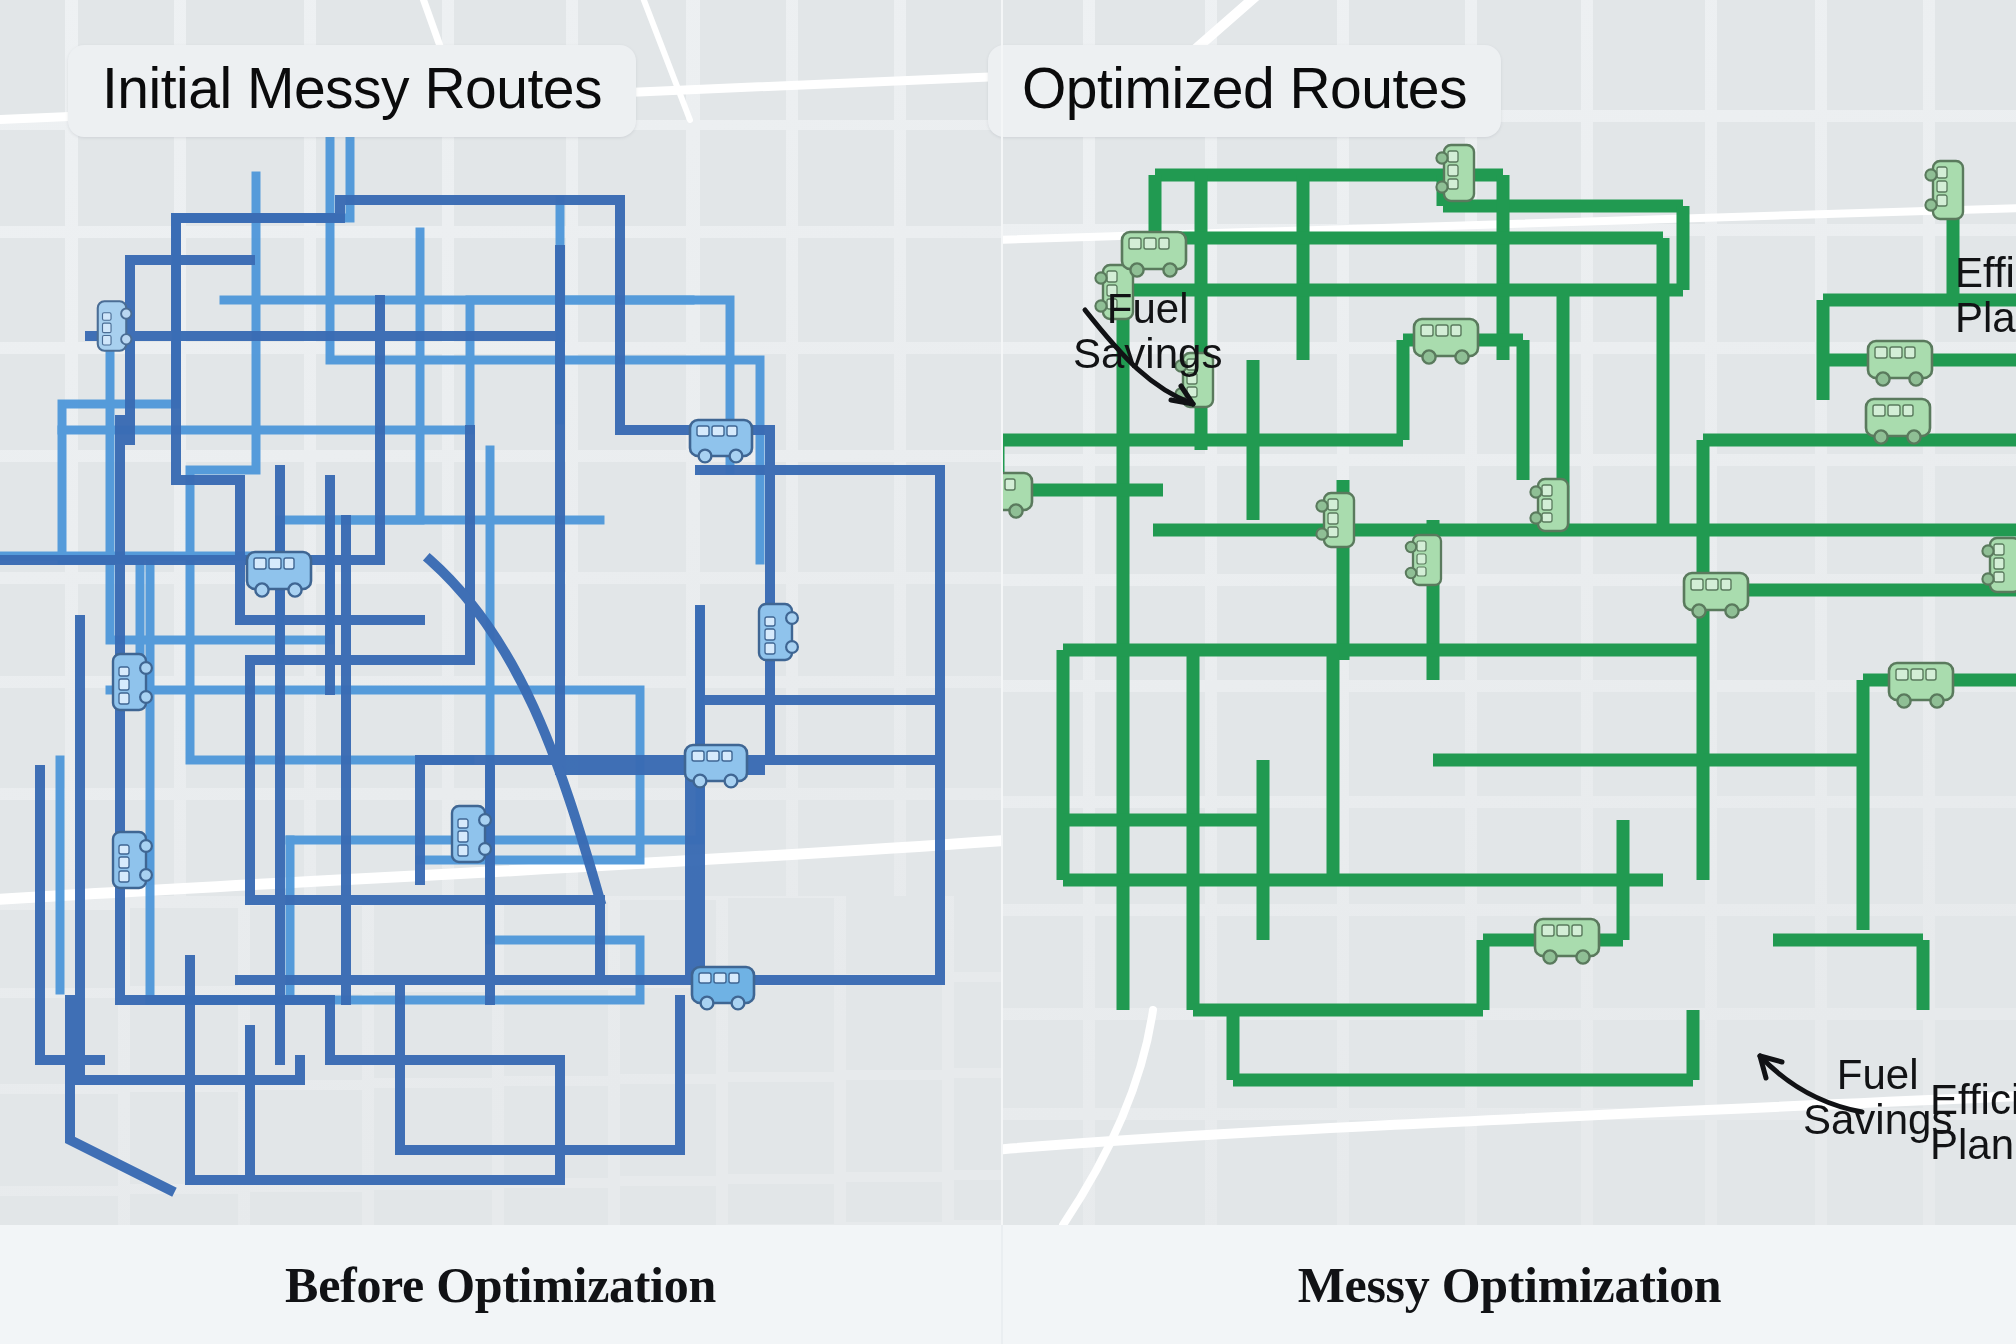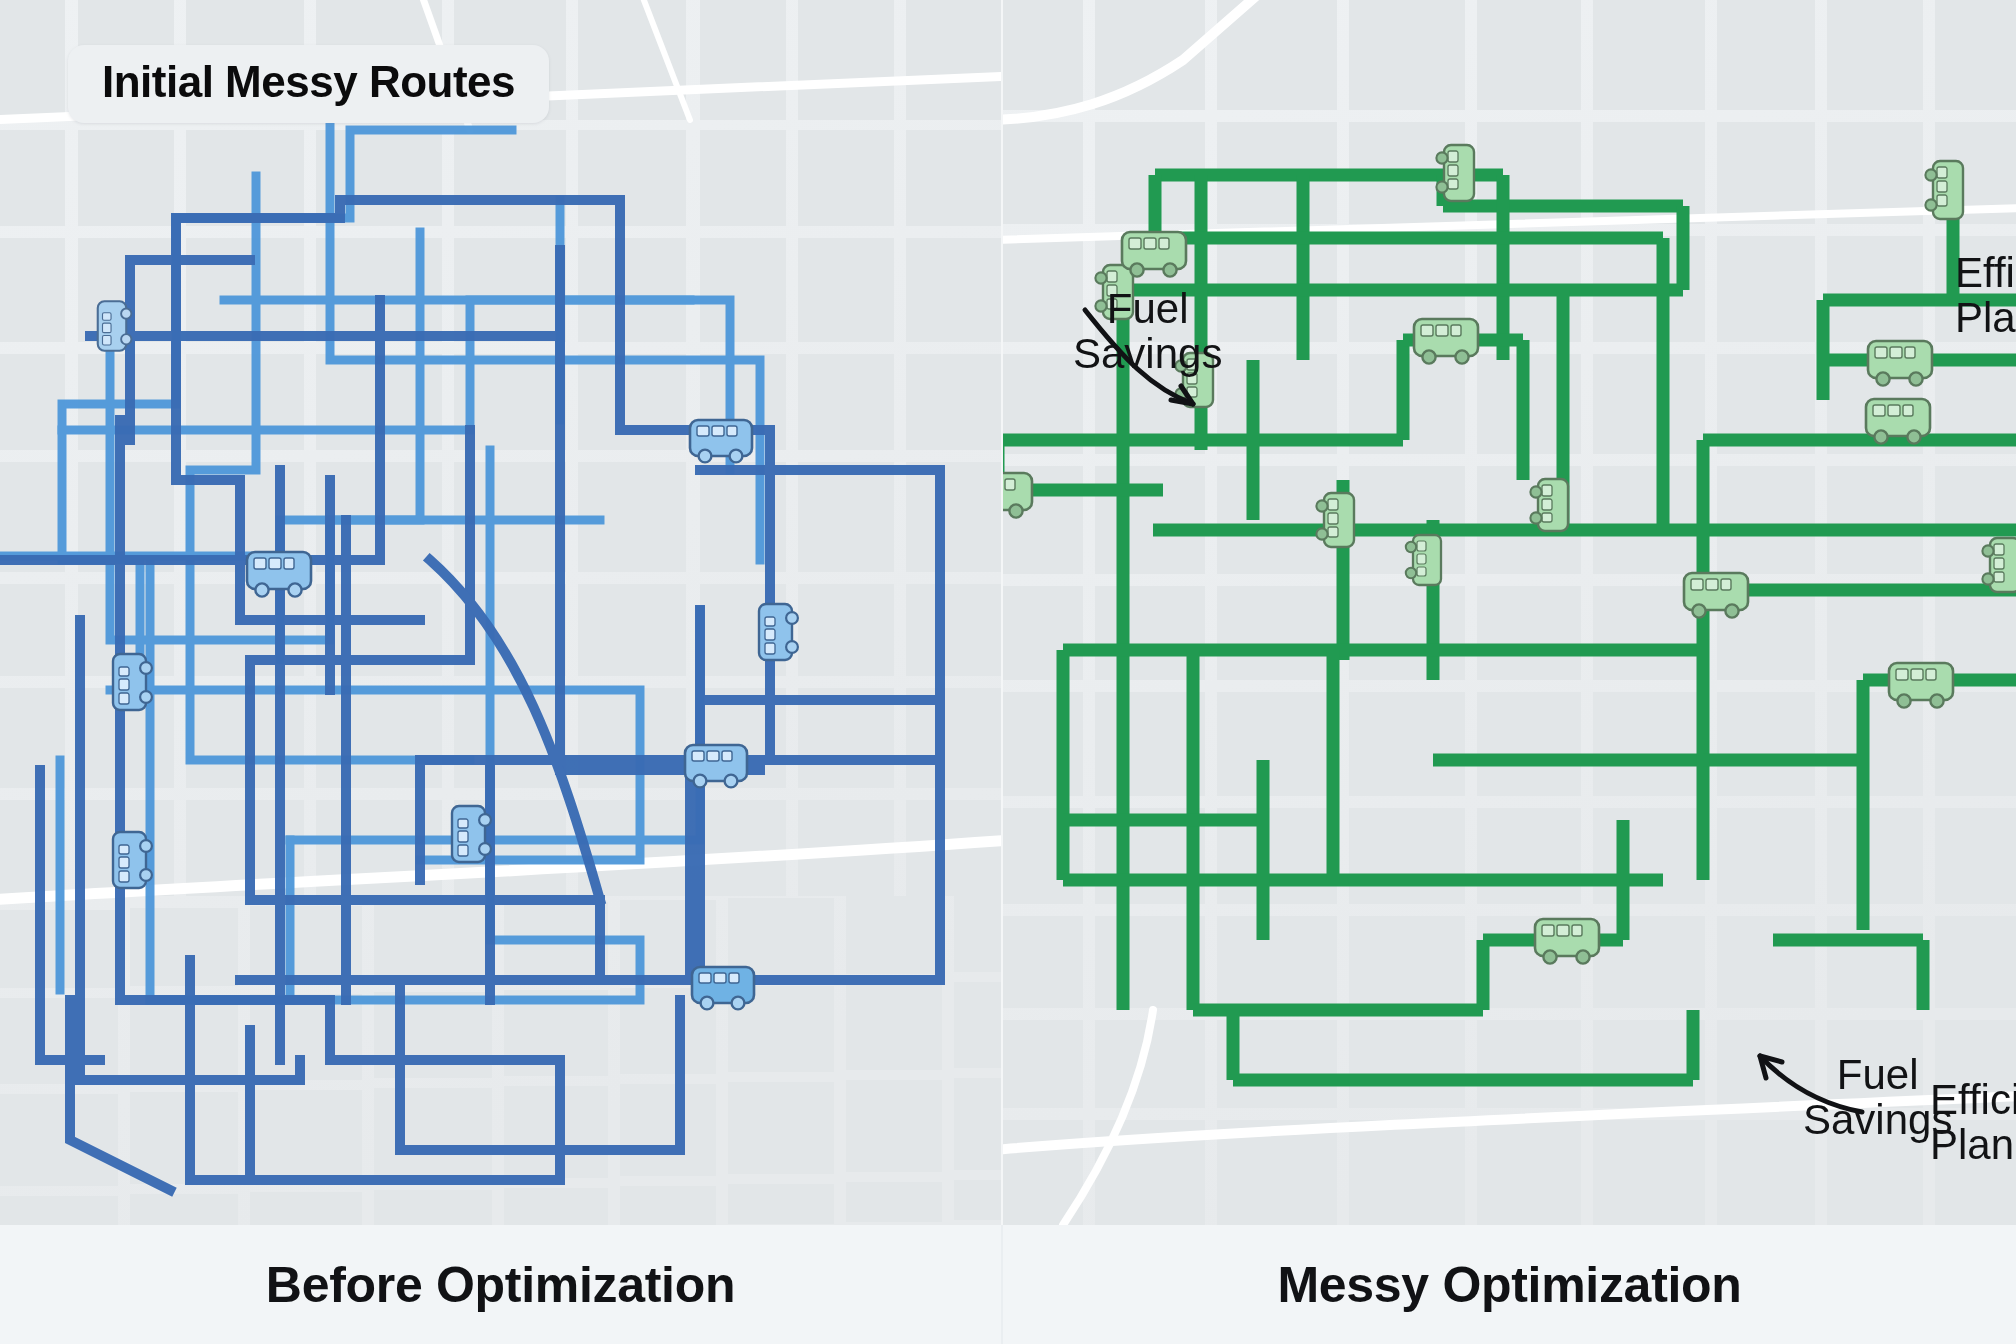--- a/index.html
+++ b/index.html
@@ -18,31 +18,32 @@
   .panel-divider{position:absolute;left:1001px;top:0;width:2px;height:1225px;background:#f4f6f7;z-index:40;}
 
   .mapsvg{position:absolute;left:0;top:0;width:100%;height:100%;display:block;}
 
   
   .title-pill{
     position:absolute;z-index:30;
     background:#edf0f2;border-radius:16px;
     padding:14px 34px 18px 34px;
     color:#0b0b0c;
-    font-size:44px;font-weight:bold;letter-spacing:-0.5px;
+    font-size:57px;font-weight:normal;letter-spacing:-0.5px;
     white-space:nowrap;line-height:1.05;
     box-shadow:0 1px 3px rgba(120,130,140,0.18);
   }
   #title-before{left:68px;top:45px;}
   #title-after{left:988px;top:45px;}
 
   
   .caption-strip{
     position:absolute;left:0;top:1225px;width:2016px;height:119px;
     background:#f2f5f7;
+    font-family:Liberation Serif, serif;
   }
   .caption-strip .cdiv{position:absolute;left:1001px;top:0;width:2px;height:119px;background:#eaeef1;}
   .caption{
     position:absolute;top:0;height:119px;
     display:flex;align-items:center;justify-content:center;
     font-size:50px;font-weight:bold;color:#111215;letter-spacing:-0.3px;
   }
   #caption-before{left:0;width:1001px;}
   #caption-after{left:1003px;width:1013px;}
 
@@ -685,20 +686,21 @@
     <svg class="arrowsvg" style="left:735px;top:1040px;width:140px;height:110px;" viewBox="0 0 140 110">
       <path d="M 124 72 C 92 66 56 52 22 16" fill="none" stroke="#111215" stroke-width="5" stroke-linecap="round"></path>
       <path d="M 22 16 L 44 22 M 22 16 L 28 38" fill="none" stroke="#111215" stroke-width="5" stroke-linecap="round"></path>
     </svg>
   </div>
 
   <div class="panel-divider"></div>
 
   <div class="title-pill" id="title-before">Initial Messy Routes</div>
 
+  <div class="title-pill" id="title-after">Optimized Routes</div>
 
   <div class="annot" id="annot-fuel-top">Fuel
 Savings</div>
 
   <div class="annot" id="annot-efficient-top">Efficient
 Planning</div>
 
   <div class="annot" id="annot-efficient-bottom">Efficient
 Planning</div>
 

